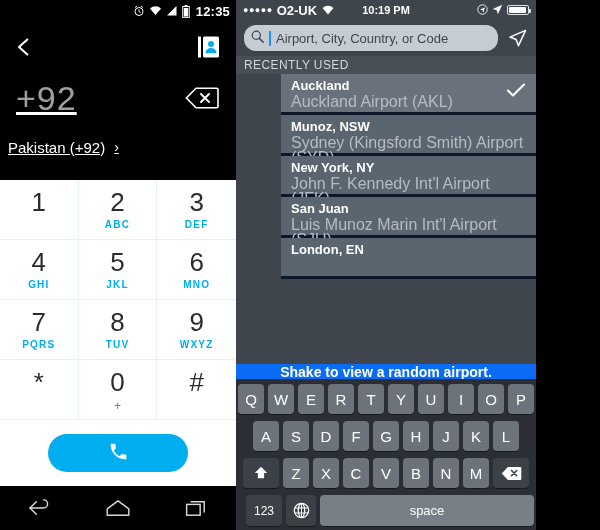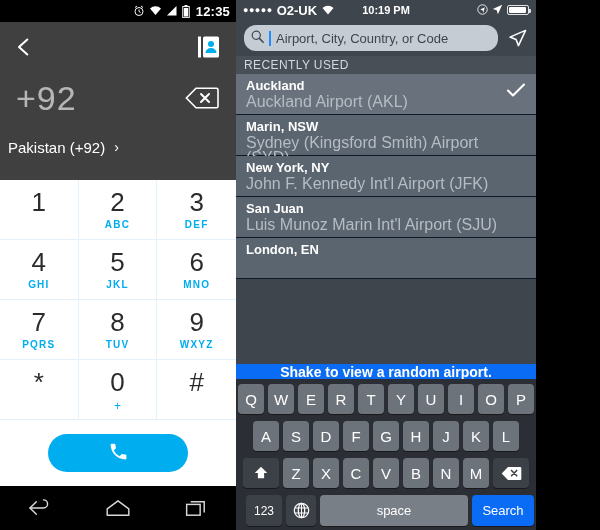--- a/index.html
+++ b/index.html
@@ -15,21 +15,21 @@
   .android { width: 300px; height: 530px; background: #fff; position: relative; display: flex; flex-direction: column; }
 
   .a-status {
     height: 22px; background: #000; color: #fff;
     display: flex; align-items: center; justify-content: flex-end;
     padding-right: 6px; gap: 4px;
   }
   .a-status .ic { display: inline-flex; align-items: center; }
   .a-clock { font-size: 13px; font-weight: 700; letter-spacing: .2px; margin-left: 2px; }
 
-  .a-header { background: #404040; color: #fff; position: relative; height: 158px; flex: none; }
+  .a-header { background: #000000; color: #fff; position: relative; height: 158px; flex: none; text-decoration: underline; }
   .a-top { height: 50px; display: flex; align-items: center; justify-content: space-between; padding: 0 14px; }
   .a-back { width: 26px; height: 30px; display: flex; align-items: center; cursor: pointer; }
   .a-contacts { width: 24px; height: 28px; display: flex; align-items: center; cursor: pointer; }
 
   .a-numrow { display: flex; align-items: center; justify-content: space-between; padding: 0 16px; height: 52px; }
   .a-number { font-size: 34px; color: rgba(255,255,255,.62); font-weight: 400; letter-spacing: 1px; line-height: 1; }
   .a-del { width: 36px; height: 24px; display: flex; align-items: center; justify-content: center; cursor: pointer; }
 
   .a-country { padding: 0 8px; height: 46px; display: flex; align-items: center; gap: 9px; cursor: pointer; }
   .a-country-label { font-size: 15px; color: #fff; }
@@ -81,21 +81,21 @@
   .i-locate { width: 22px; display: flex; align-items: center; justify-content: center; cursor: pointer; }
 
   .i-sectionhead {
     height: 18px; background: #484f57; color: #d3d8dd; font-size: 12px;
     letter-spacing: .4px; display: flex; align-items: center; padding: 0 8px;
   }
 
   .i-list { flex: 1; overflow: hidden; position: relative; }
   .i-row {
     height: 41px; background: #5b656f; padding: 4px 10px 0 10px;
-    border-bottom: 1px solid #0f172a; cursor: pointer; position: relative;
+    border-bottom: 3px solid #0f172a; cursor: pointer; position: relative; margin-left: 45px;
   }
   .i-row.sel { background: #69727c; }
   .i-row-title { font-size: 13px; font-weight: 700; color: #fff; line-height: 16px; }
   .i-row-sub { font-size: 16px; color: #b5bcc4; line-height: 15px; }
   .i-check { position: absolute; right: 11px; top: 9px; }
 
   .i-banner {
     position: absolute; left: 0; right: 0; bottom: 0; height: 15px; background: #0a6cf5;
     color: #fff; font-size: 14px; font-weight: 700; display: flex;
     align-items: center; justify-content: center;
@@ -322,21 +322,21 @@
       <div class="i-row sel">
         <div class="i-row-title">Auckland</div>
         <div class="i-row-sub">Auckland Airport (AKL)</div>
         <span class="i-check">
           <svg width="18" height="15" viewBox="0 0 18 15">
               <path d="M1 7.5 L6 12.5 L17 1.5" fill="none" stroke="#fff" stroke-width="2.1" stroke-linecap="round" stroke-linejoin="round"></path>
             </svg>
         </span>
       </div>
       <div class="i-row">
-        <div class="i-row-title">Marin, NSW</div>
+        <div class="i-row-title">Munoz, NSW</div>
         <div class="i-row-sub">Sydney (Kingsford Smith) Airport (SYD)</div>
       </div>
       <div class="i-row">
         <div class="i-row-title">New York, NY</div>
         <div class="i-row-sub">John F. Kennedy Int'l Airport (JFK)</div>
       </div>
       <div class="i-row">
         <div class="i-row-title">San Juan</div>
         <div class="i-row-sub">Luis Munoz Marin Int'l Airport (SJU)</div>
       </div>
@@ -394,18 +394,17 @@
       <div class="k-row r4">
         <div class="key dark num bot">123</div>
         <div class="key dark globe bot">
           <svg width="17" height="17" viewBox="0 0 18 18">
               <circle cx="9" cy="9" r="7.6" fill="none" stroke="#fff" stroke-width="1.3"></circle>
               <ellipse cx="9" cy="9" rx="3.4" ry="7.6" fill="none" stroke="#fff" stroke-width="1.3"></ellipse>
               <path d="M1.6 6.3 H16.4 M1.6 11.7 H16.4 M9 1.4 V16.6" stroke="#fff" stroke-width="1.1"></path>
             </svg>
         </div>
         <div class="key space bot">space</div>
-        <div class="key search bot">Search</div>
       </div>
     </div>
   </div>
 
 </div>
 
 </body></html>

